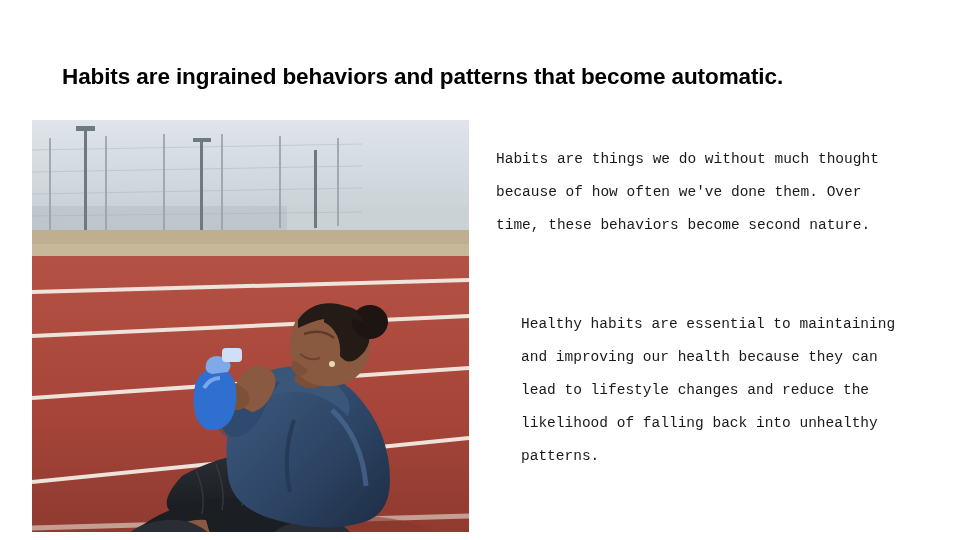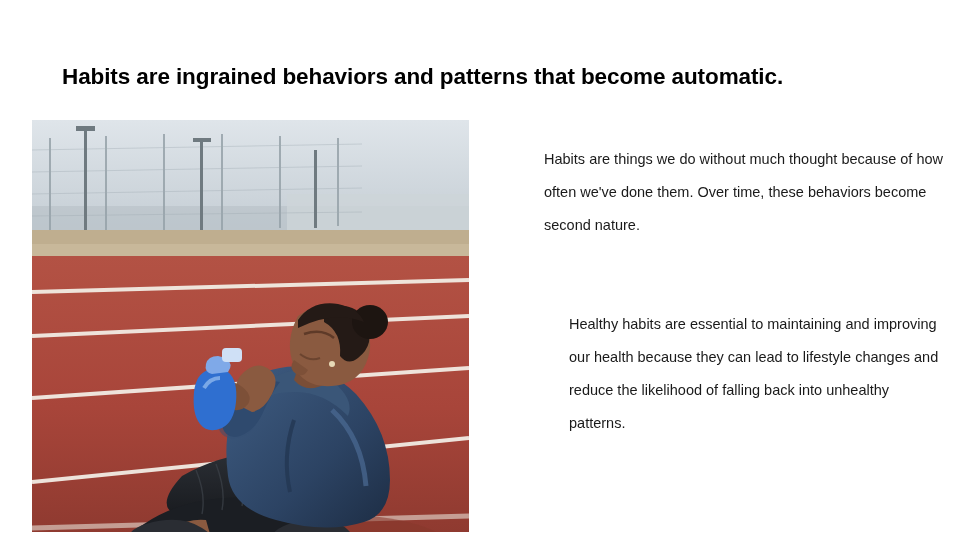--- a/index.html
+++ b/index.html
@@ -42,23 +42,24 @@
     background: #8a4030;
   }
   .photo svg {
     display: block;
     width: 437px;
     height: 412px;
   }
   
   .body-col {
     position: absolute;
-    left: 544px;
+    left: 496px;
     top: 128px;
     width: 400px;
+    font-family: Liberation Mono, monospace;
   }
   .para {
     font-size: 14.5px;
     line-height: 33px;
     color: #1a1a1a;
   }
   .para + .para {
     margin-top: 66px;
     margin-left: 25px;
   }

